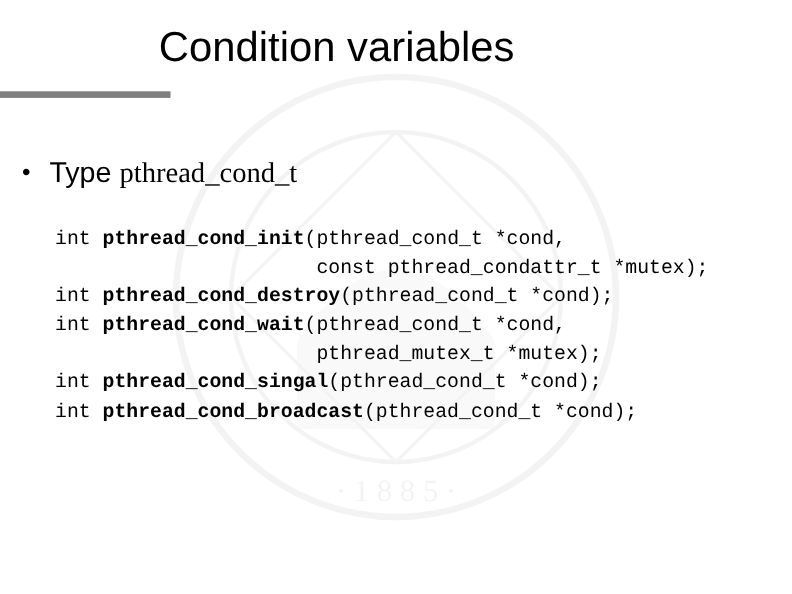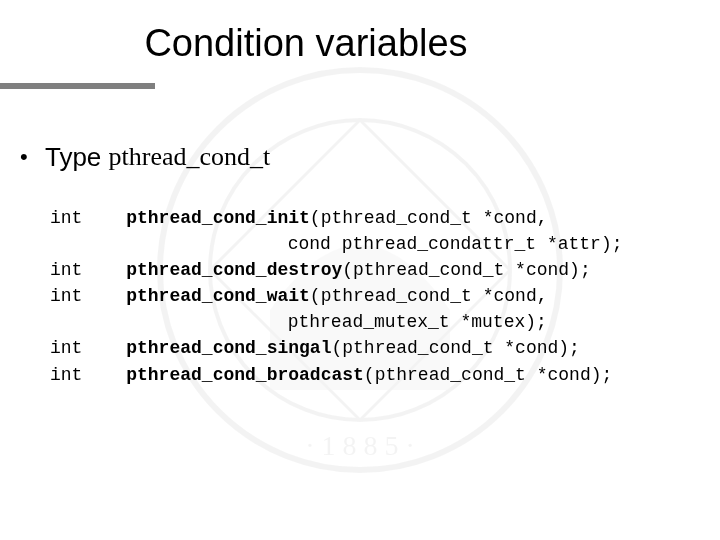--- a/index.html
+++ b/index.html
@@ -68,21 +68,21 @@
   .codeblock {
     position: absolute;
     top: 205px;
     left: 50px;
     font-family: "Courier New", Courier, monospace;
     font-size: 18px;
     line-height: 1.45;
     color: #000;
     white-space: pre;
   }
-  .codeblock .kw { font-weight: bold; margin-left: 33px; }
+  .codeblock .kw { font-weight: bold; }
 </style>
 </head>
 <body>
 
 <div class="watermark">
   <svg viewBox="0 0 420 420">
     <circle cx="210" cy="210" r="200" fill="none" stroke="#888" stroke-width="6"></circle>
     <circle cx="210" cy="210" r="150" fill="none" stroke="#888" stroke-width="4"></circle>
     <path d="M210 60 L360 210 L210 360 L60 210 Z" fill="none" stroke="#888" stroke-width="3"></path>
     <path d="M120 250 Q210 120 300 250 L300 330 L120 330 Z" fill="#888" opacity="0.5"></path>
@@ -93,18 +93,18 @@
 <div class="title">Condition variables</div>
 
 <div class="hr-line"></div>
 
 <div class="bullet-row">
   <span class="dot">•</span>
   <span class="lbl">Type </span><span class="mono">pthread_cond_t</span>
 </div>
 
 <div class="codeblock"><span><span>int </span><span class="kw">pthread_cond_init</span><span>(pthread_cond_t *cond,</span></span>
-<span>                      cond pthread_condattr_t *attr);</span>
+<span>                      const pthread_condattr_t *mutex);</span>
 <span><span>int </span><span class="kw">pthread_cond_destroy</span><span>(pthread_cond_t *cond);</span></span>
 <span><span>int </span><span class="kw">pthread_cond_wait</span><span>(pthread_cond_t *cond,</span></span>
 <span>                      pthread_mutex_t *mutex);</span>
 <span><span>int </span><span class="kw">pthread_cond_singal</span><span>(pthread_cond_t *cond);</span></span>
 <span><span>int </span><span class="kw">pthread_cond_broadcast</span><span>(pthread_cond_t *cond);</span></span></div>
 
 </body></html>

